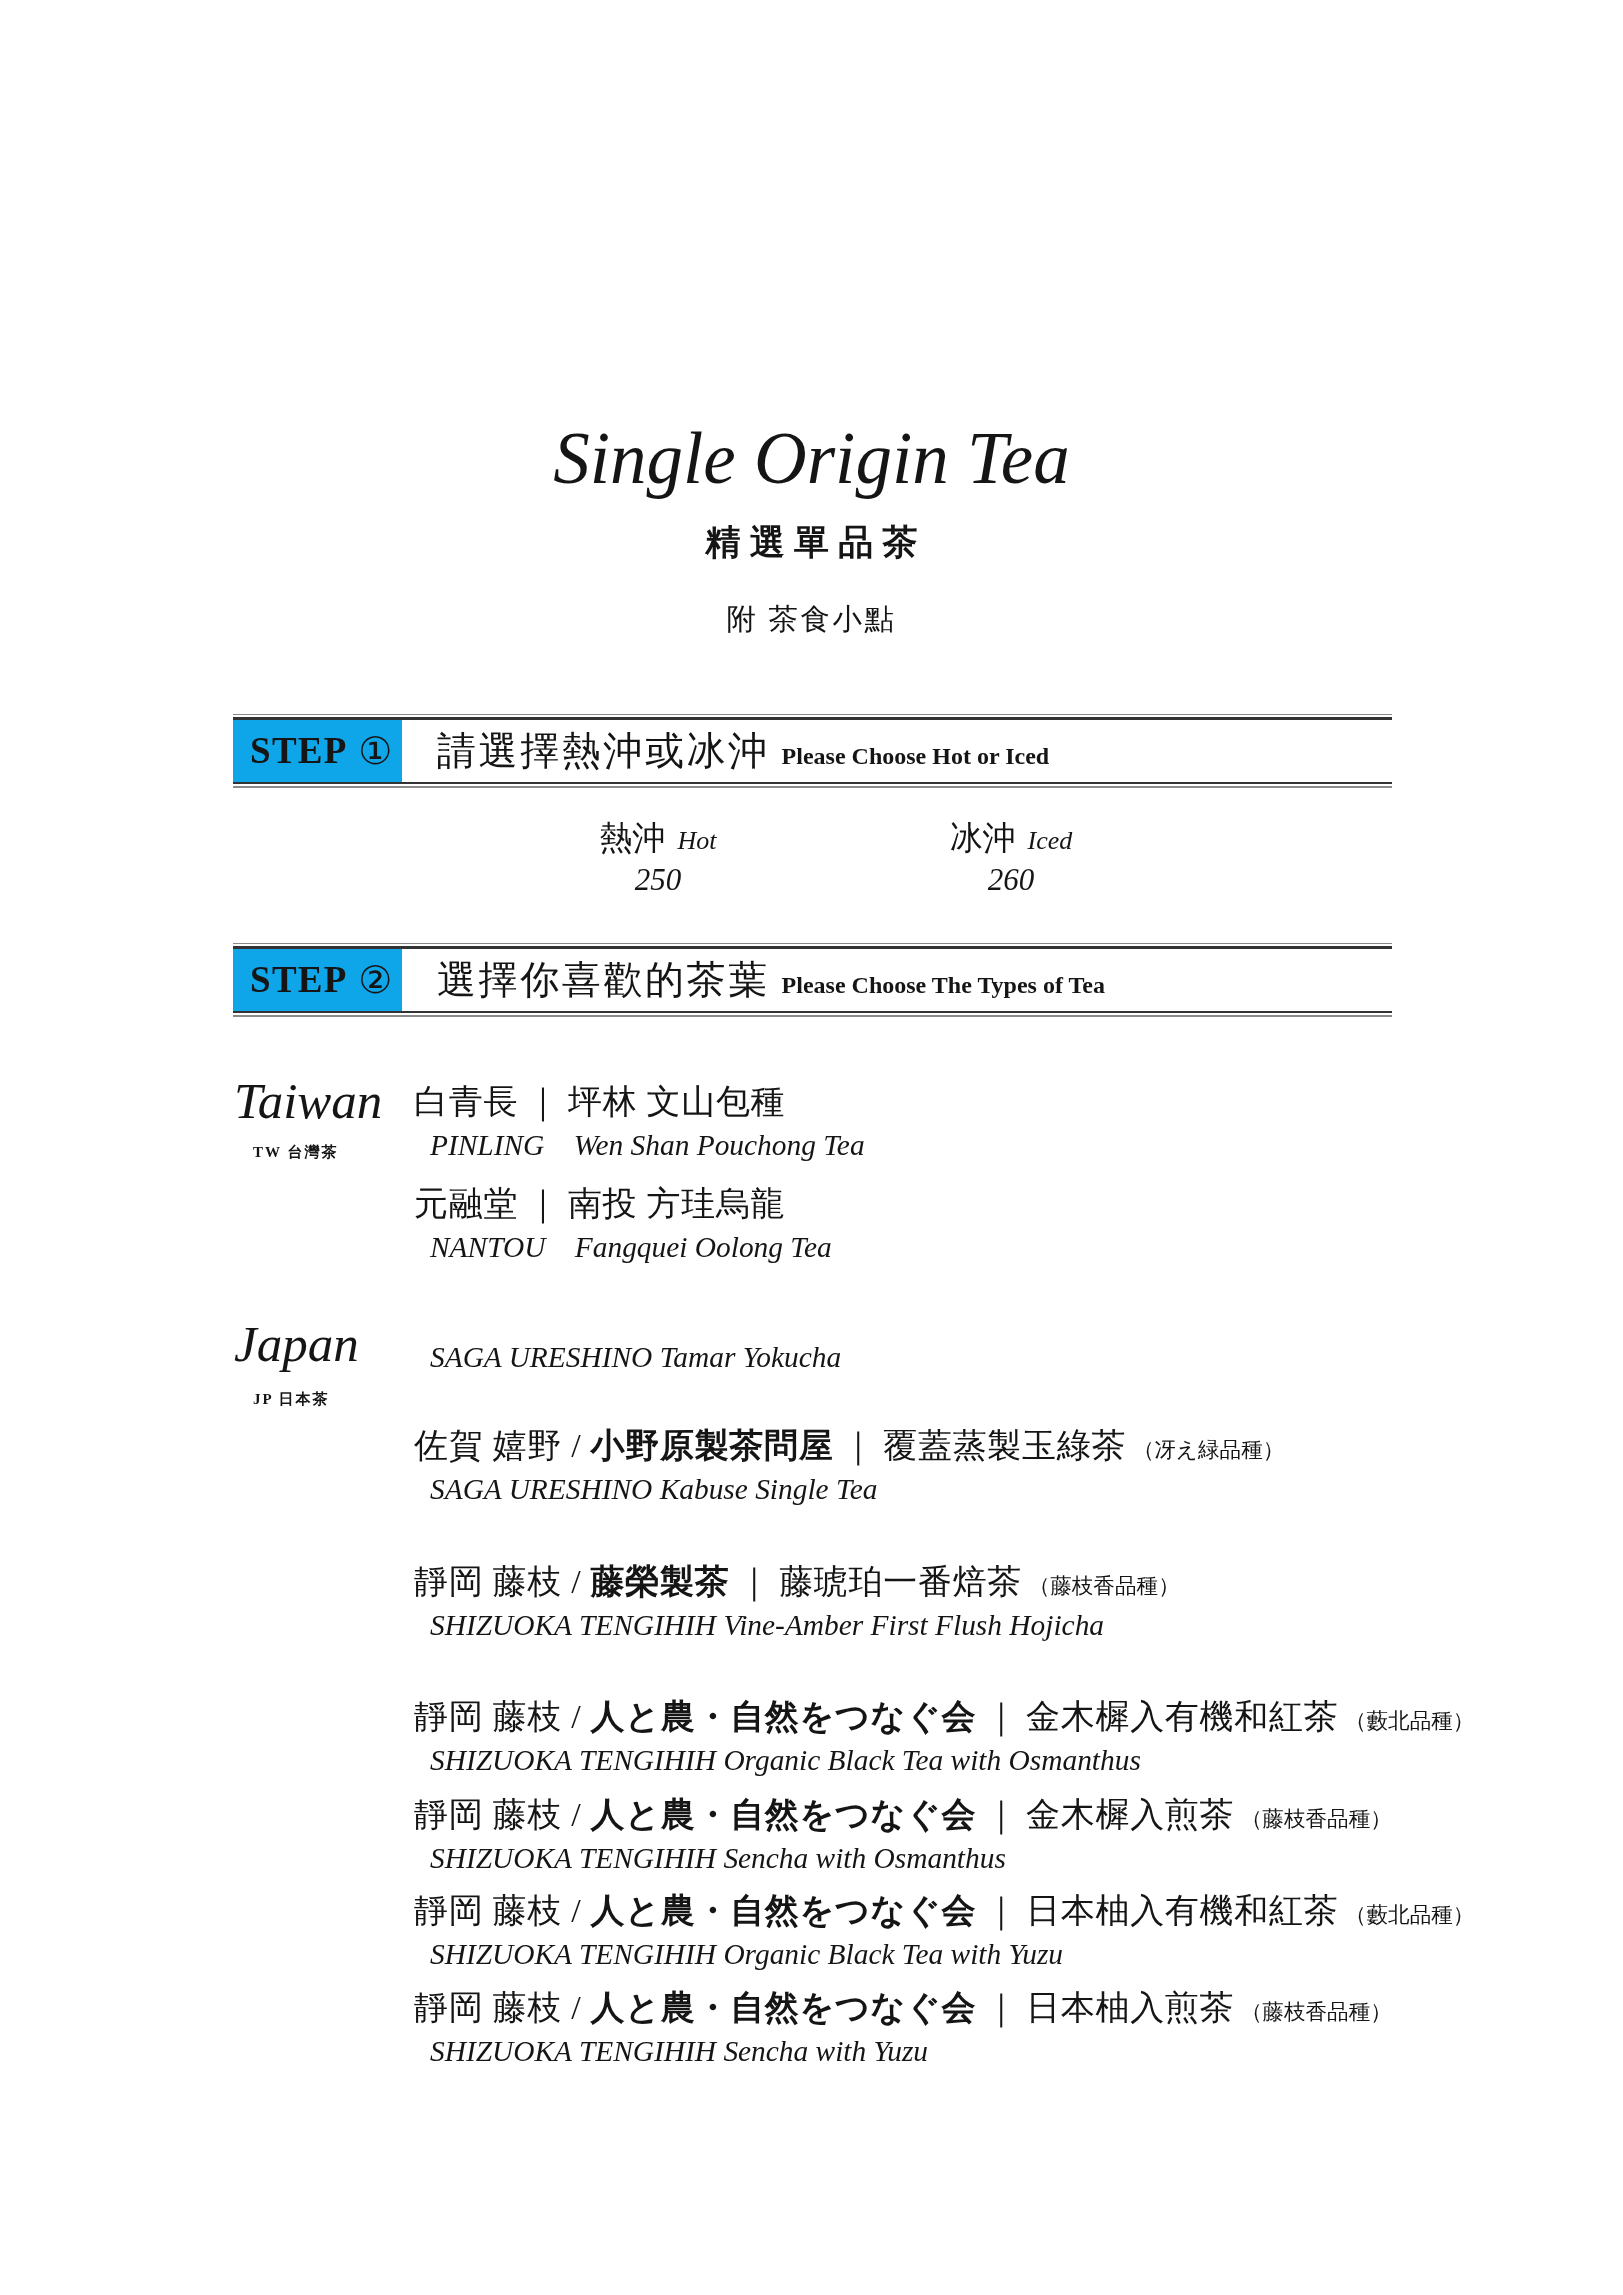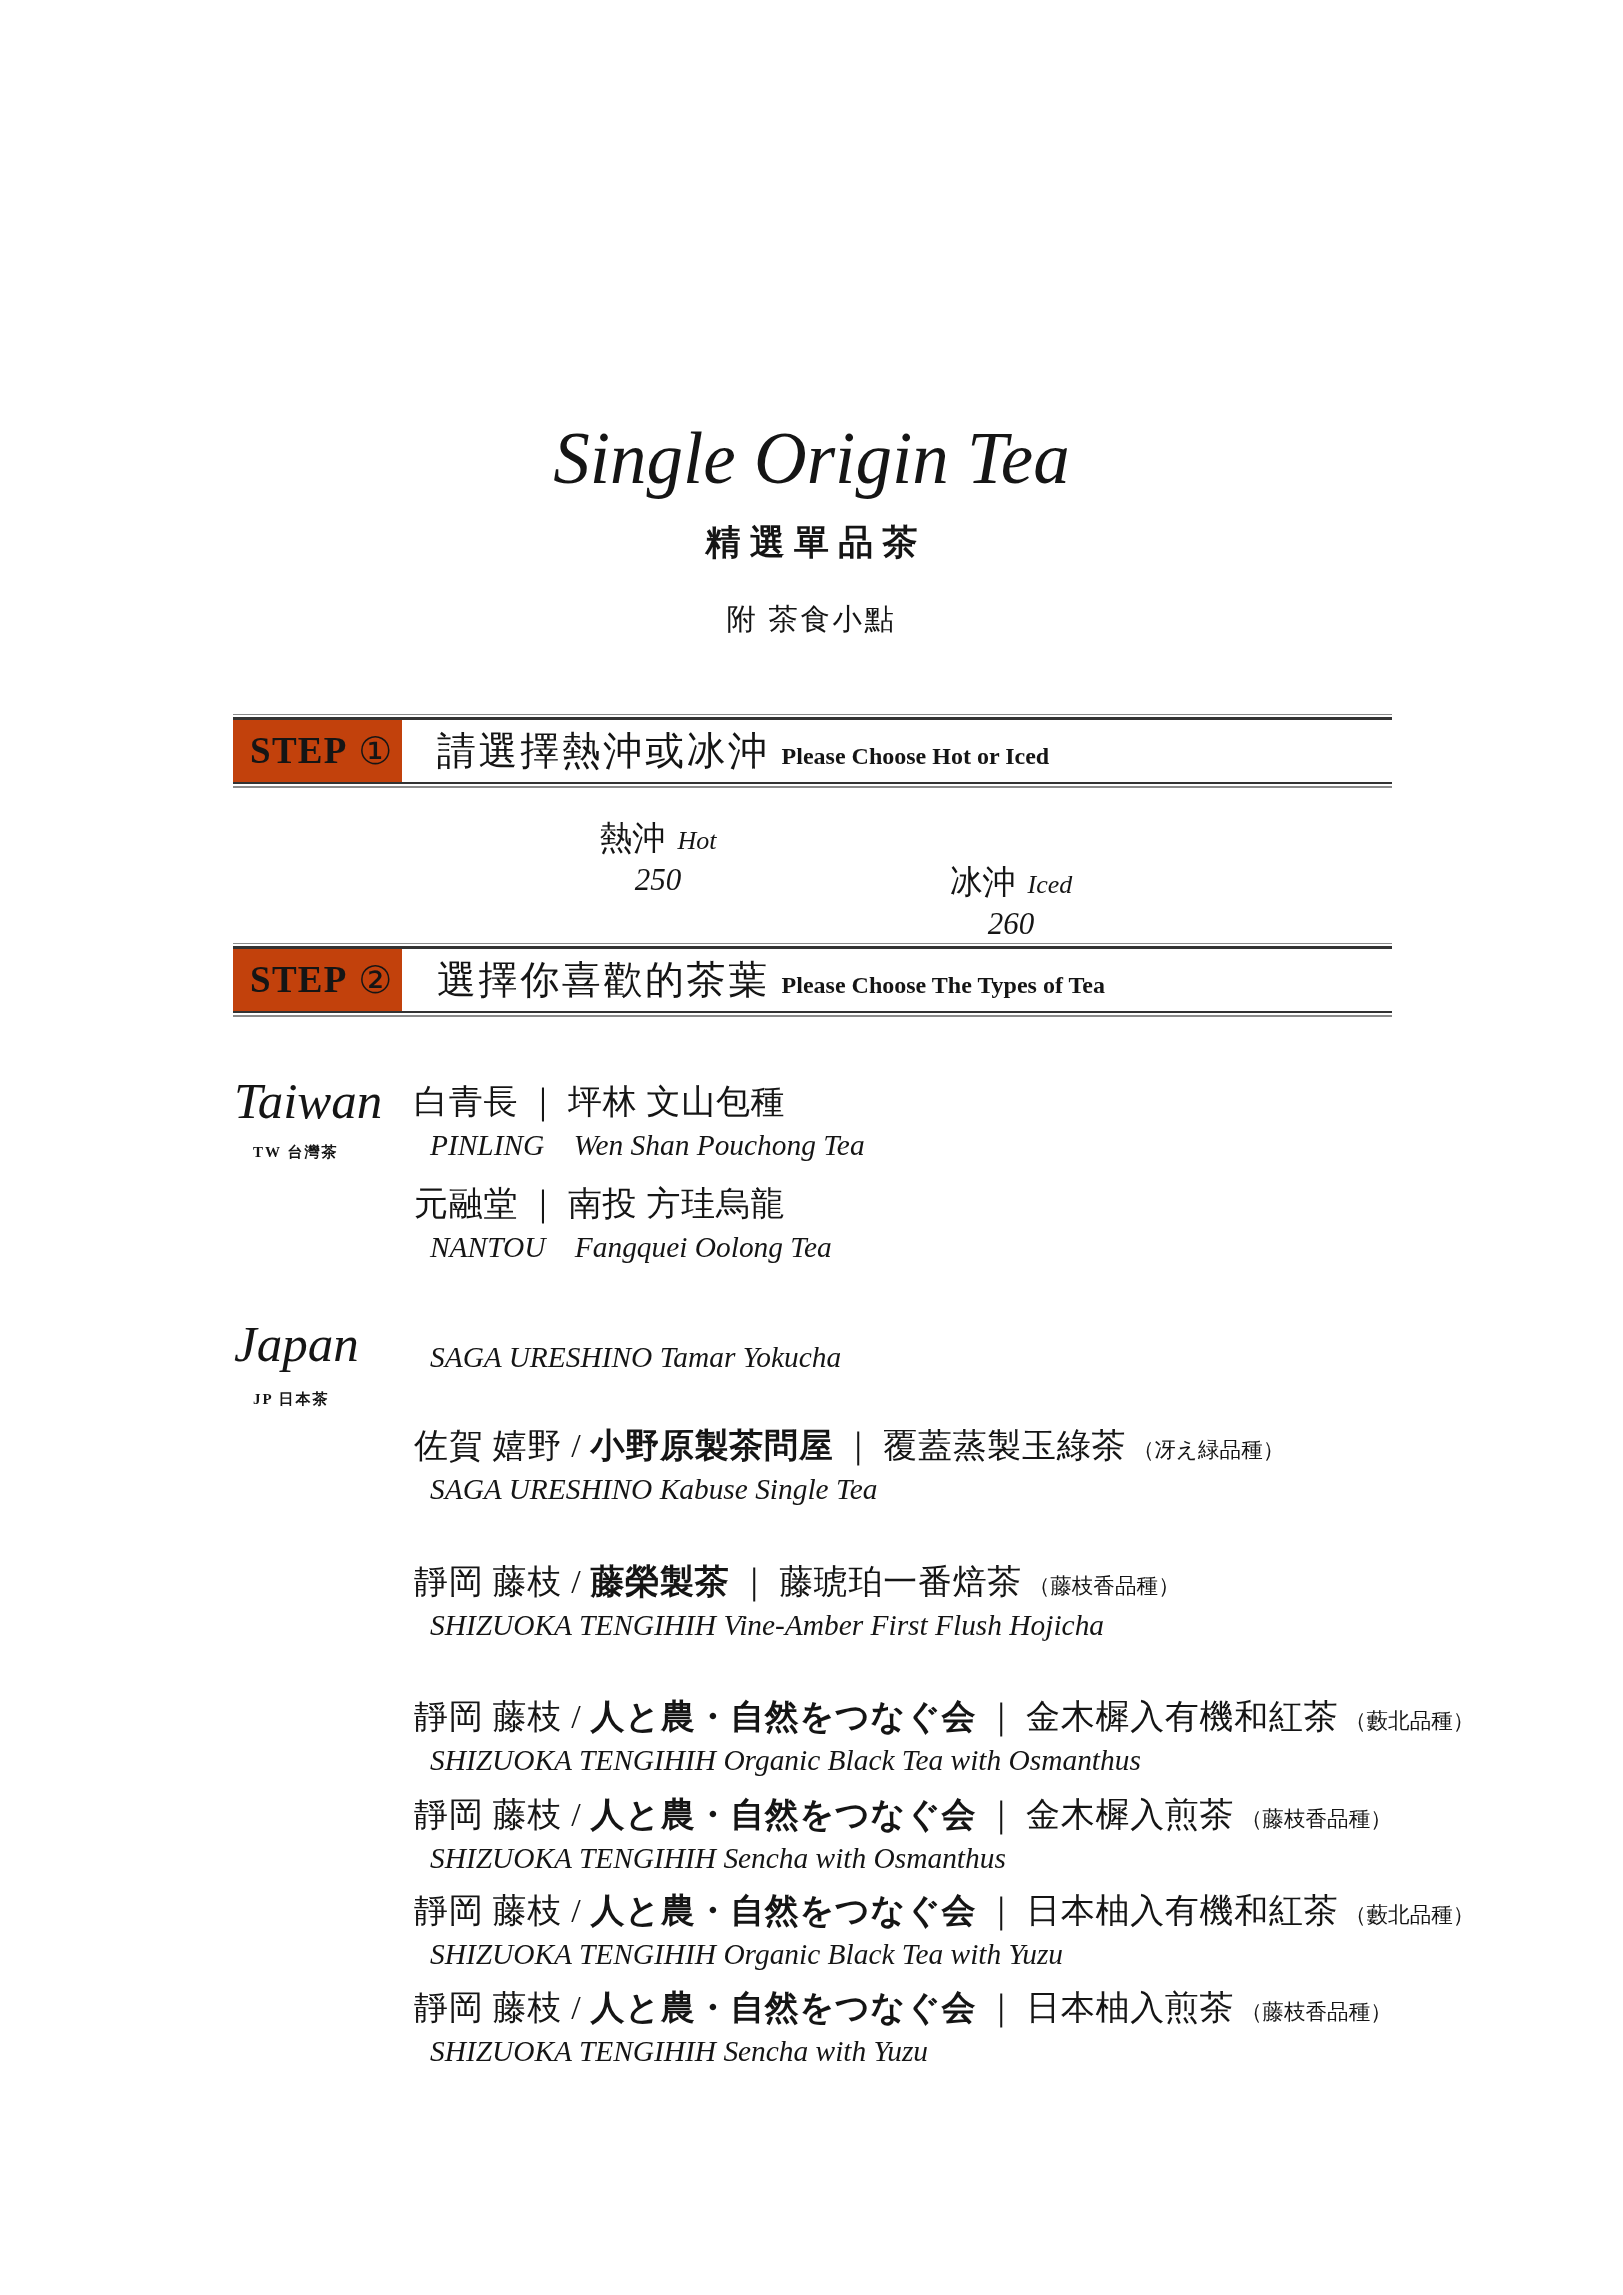--- a/index.html
+++ b/index.html
@@ -17,33 +17,33 @@
   #tea-note{top:605px;font-size:29.4px;letter-spacing:2.6px;line-height:1;}
 
   
   .bar{position:absolute;left:233px;width:1159px;}
   .rule{width:100%;}
   .rule.thin{height:1.3px;background:#8a8a8a;}
   .rule.thick{height:2.6px;background:#333333;}
   .rule-gap{height:2px;}
   .bar-row{height:62px;display:flex;align-items:stretch;}
   .step-box{
-    width:169px;box-sizing:border-box;background:#c2410c;
+    width:169px;box-sizing:border-box;background:#0ea5e9;
     display:flex;align-items:center;padding-left:17px;flex:none;
   }
   .step-label{font-weight:bold;font-size:37px;letter-spacing:1.3px;line-height:1;}
   .step-num{font-weight:normal;font-size:38px;margin-left:10.5px;line-height:1;}
   .bar-heading{display:flex;align-items:baseline;margin-left:35px;}
   .bar-heading .cjk-h{font-size:39px;font-weight:normal;letter-spacing:2.6px;line-height:62px;}
   .bar-heading .en-h{font-size:24px;font-weight:bold;margin-left:11.8px;line-height:62px;}
 
   
   .option{position:absolute;width:406px;text-align:center;line-height:1;}
   #option-hot{left:455px;top:822px;}
-  #option-iced{left:808px;top:822px;margin-top:44px;}
+  #option-iced{left:808px;top:822px;}
   .option .l1{font-size:33px;}
   .option .l1 .oi{font-style:italic;font-size:26px;margin-left:11.8px;}
   .option .l2{font-size:31px;font-style:italic;margin-top:9.2px;}
 
   
   .sec-name{position:absolute;left:234px;font-style:italic;font-size:51px;line-height:1;}
   #tw-name{top:1076px;}
   #jp-name{top:1319px;}
   .sec-code{position:absolute;left:253px;font-weight:bold;font-size:15px;letter-spacing:2px;line-height:1;}
   #tw-code{top:1145px;}

